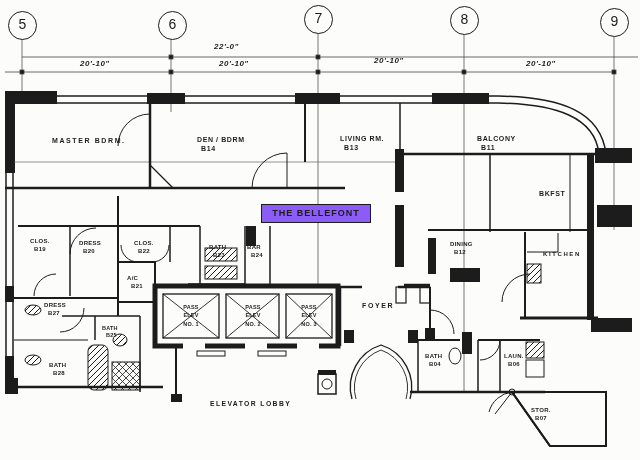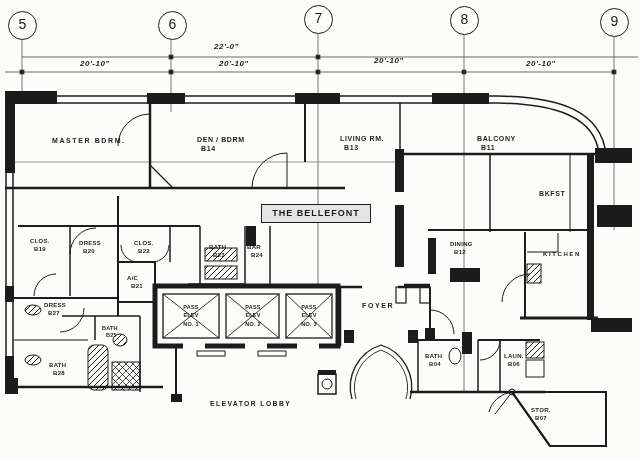--- a/index.html
+++ b/index.html
@@ -14,21 +14,21 @@
   .xs{font-size:5.5px;letter-spacing:.2px;}
   .bubble{position:absolute;z-index:2;width:27px;height:27px;border:1.6px solid #1c1c1c;
           border-radius:50%;text-align:center;line-height:25px;font-size:14px;font-weight:400;
           background:#fcfcfa;}
   .dim{position:absolute;z-index:2;font-style:italic;font-weight:700;font-size:8px;
        letter-spacing:.5px;white-space:nowrap;}
   .elev-lbl{position:absolute;z-index:2;font-weight:700;font-size:5.5px;line-height:1.5;
             text-align:center;letter-spacing:.2px;}
   .elev-lbl span{display:block;}
   #title-box{position:absolute;z-index:3;left:261px;top:204px;width:108px;height:17px;
-             border:1.5px solid #1c1c1c;background:#e5e5e5;text-align:center;line-height:17px;
+             border:1.5px solid #1c1c1c;background:#8b5cf6;text-align:center;line-height:17px;
              font-size:9px;font-weight:700;letter-spacing:1px;}
   .lobby{font-size:6.8px;letter-spacing:1.4px;}
   .wide{letter-spacing:1.6px;}
 </style>
 </head>
 <body>
 
 <div id="stage">
 
   <svg id="plan-svg" width="640" height="460" viewBox="0 0 640 460">

